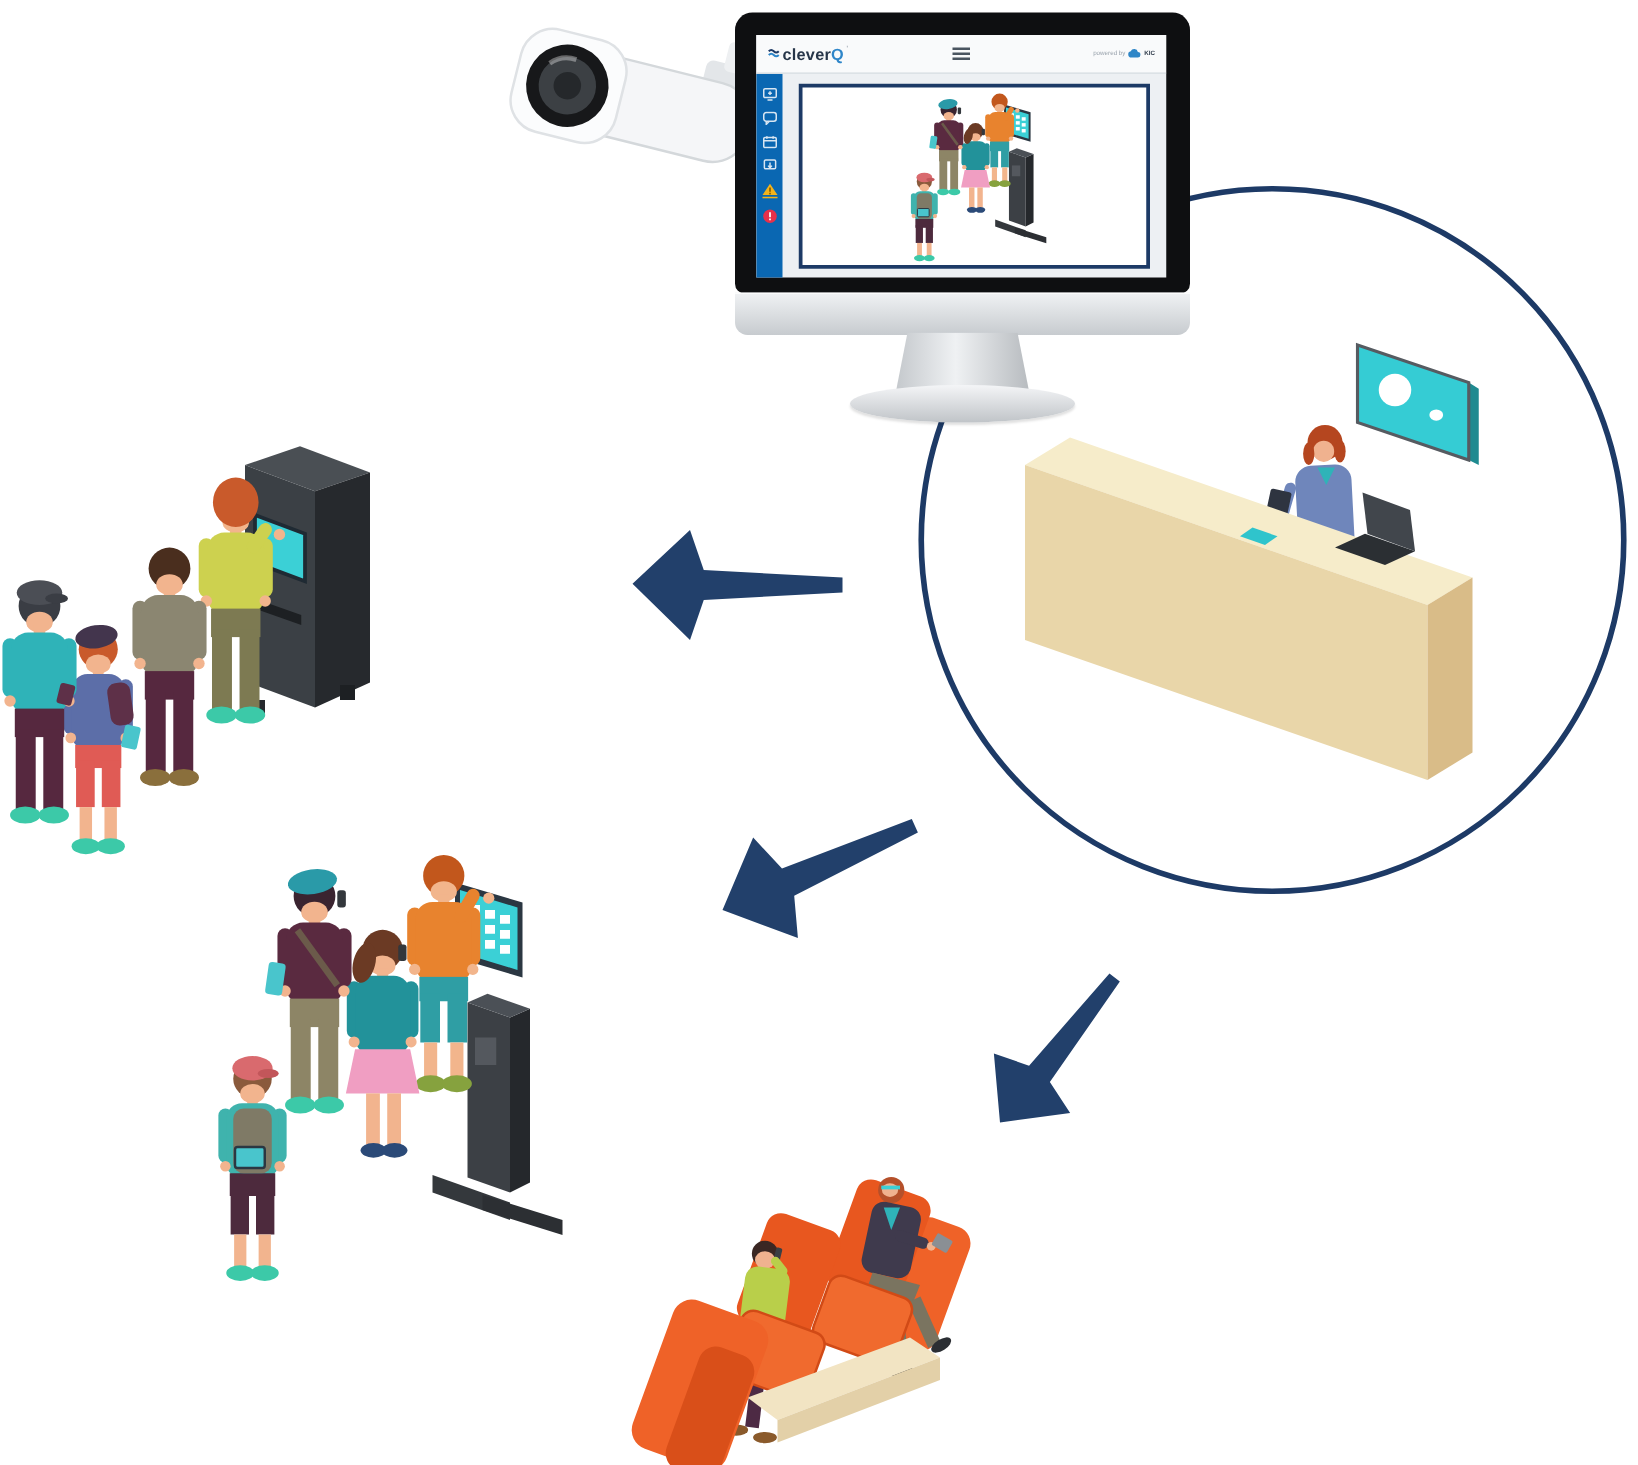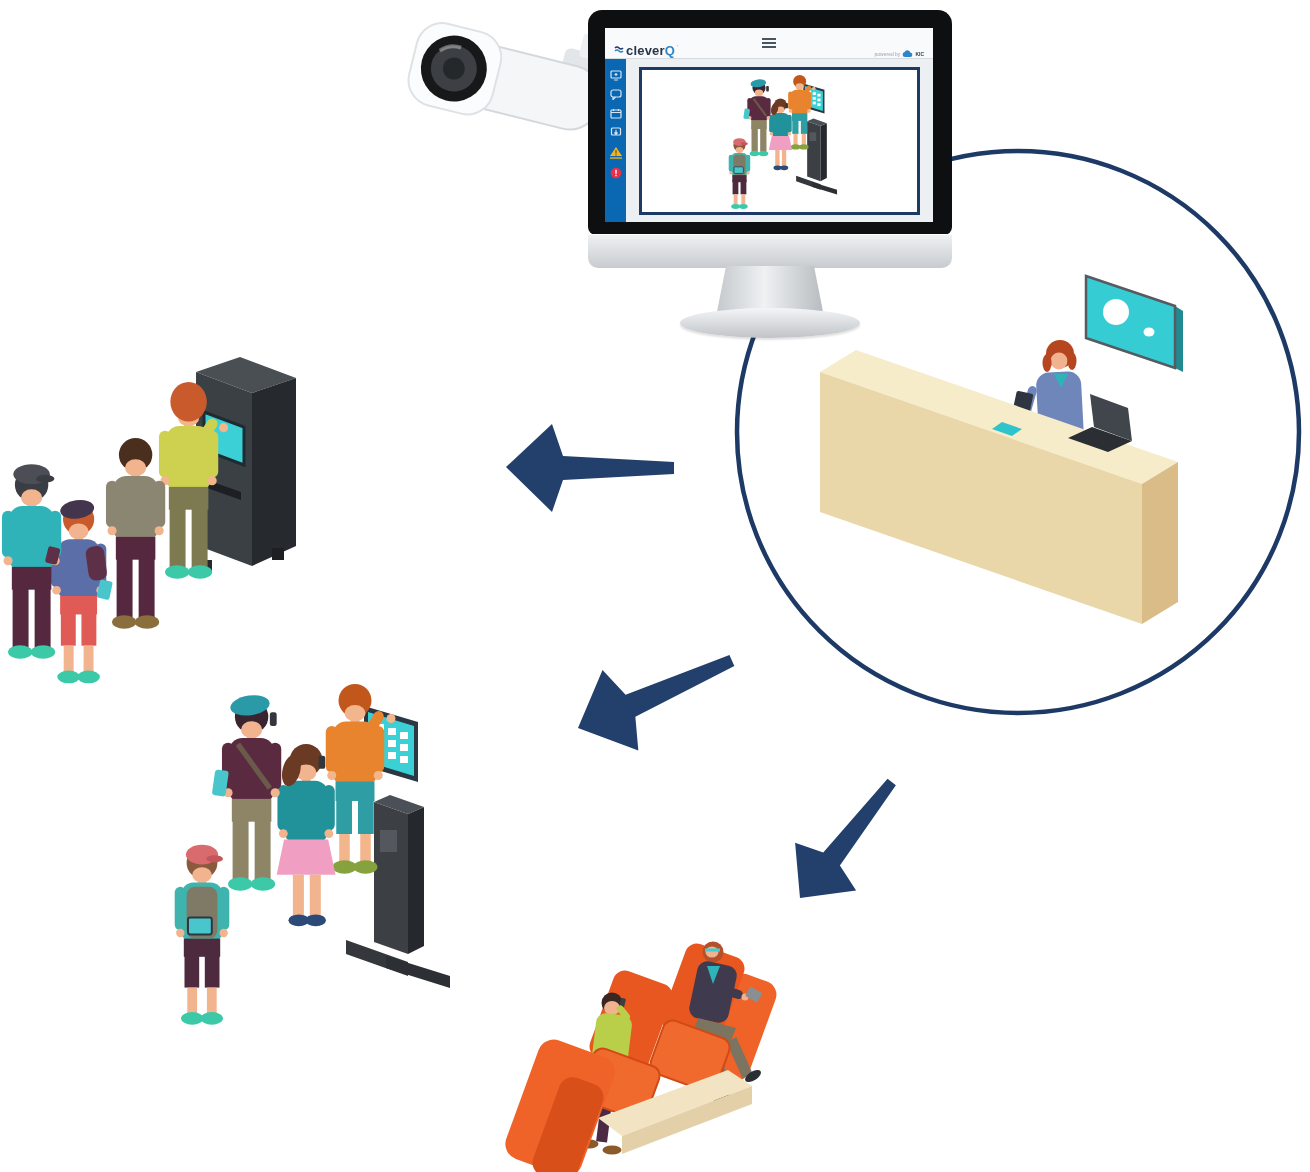--- a/index.html
+++ b/index.html
@@ -17,21 +17,21 @@
         box-shadow:inset 0 1px 0 #fff;}
   .stand-neck{position:absolute;left:127px;top:256px;width:110px;height:56px;
         background:linear-gradient(90deg,#c3c7cb,#eff1f3 45%,#b6babe);
         clip-path:polygon(10% 0,90% 0,100% 100%,0 100%);}
   .stand-base{position:absolute;left:92px;top:298px;width:180px;height:30px;border-radius:50%;
         background:linear-gradient(#f4f5f7,#c0c4c8);box-shadow:0 2px 2px rgba(0,0,0,.12);}
 
   
   .screen{width:328px;height:194px;background:#edf0f3;overflow:hidden;display:flex;flex-direction:column;}
   .app-header{height:30px;min-height:30px;background:#f9fafb;border-bottom:1px solid #d4dae0;
-        display:flex;align-items:flex-end;padding:0 9px;position:relative;}
+        display:flex;align-items:center;padding:0 9px;position:relative;}
   .logo{display:flex;align-items:flex-start;gap:2px;}
   .logo-text{font-size:13px;font-weight:bold;color:#273649;letter-spacing:.2px;}
   .logo-text b{color:#2f86c9;}
   .logo-tm{font-size:6px;color:#8a94a0;margin-top:1px;}
   .hamburger{position:absolute;left:50%;top:10px;transform:translateX(-50%);width:14px;cursor:pointer;}
   .hamburger span{display:block;height:1.6px;background:#4a5560;margin:0 0 2.6px;}
   .powered{margin-left:auto;display:flex;align-items:center;gap:2px;}
   .powered-label{font-size:5px;color:#9aa3ad;}
   .powered-brand{font-size:5px;font-weight:bold;color:#2e3a4a;}
   .app-body{flex:1;display:flex;}

